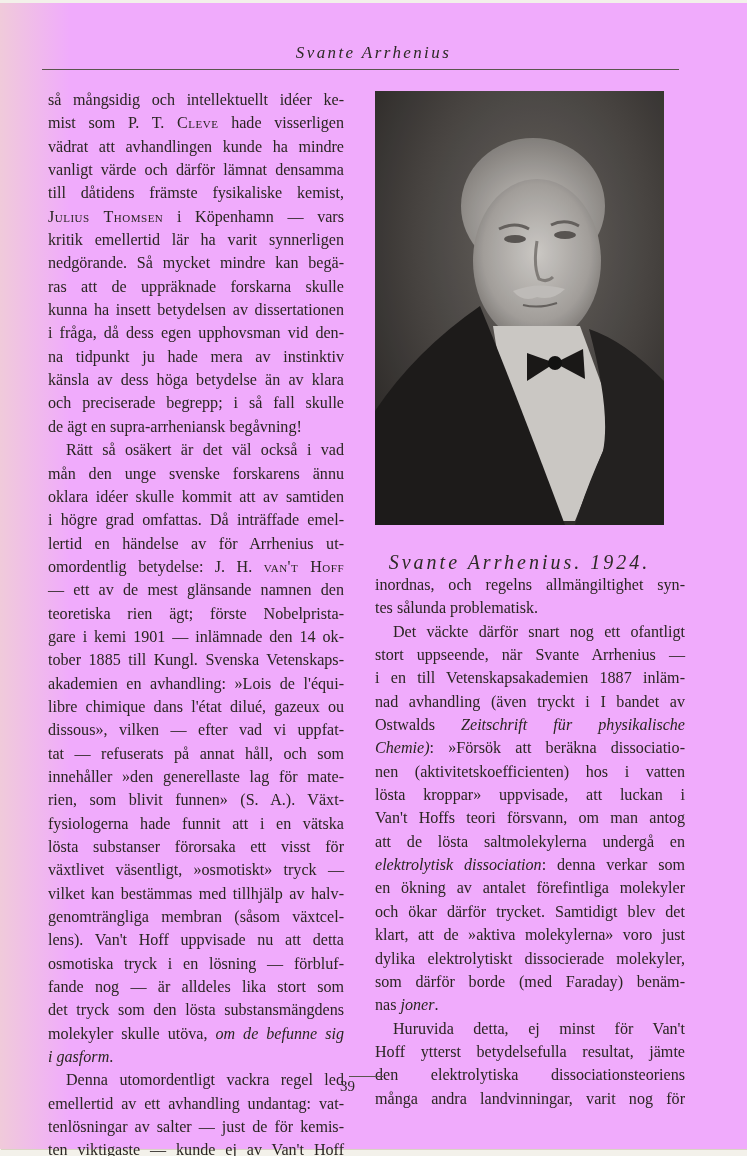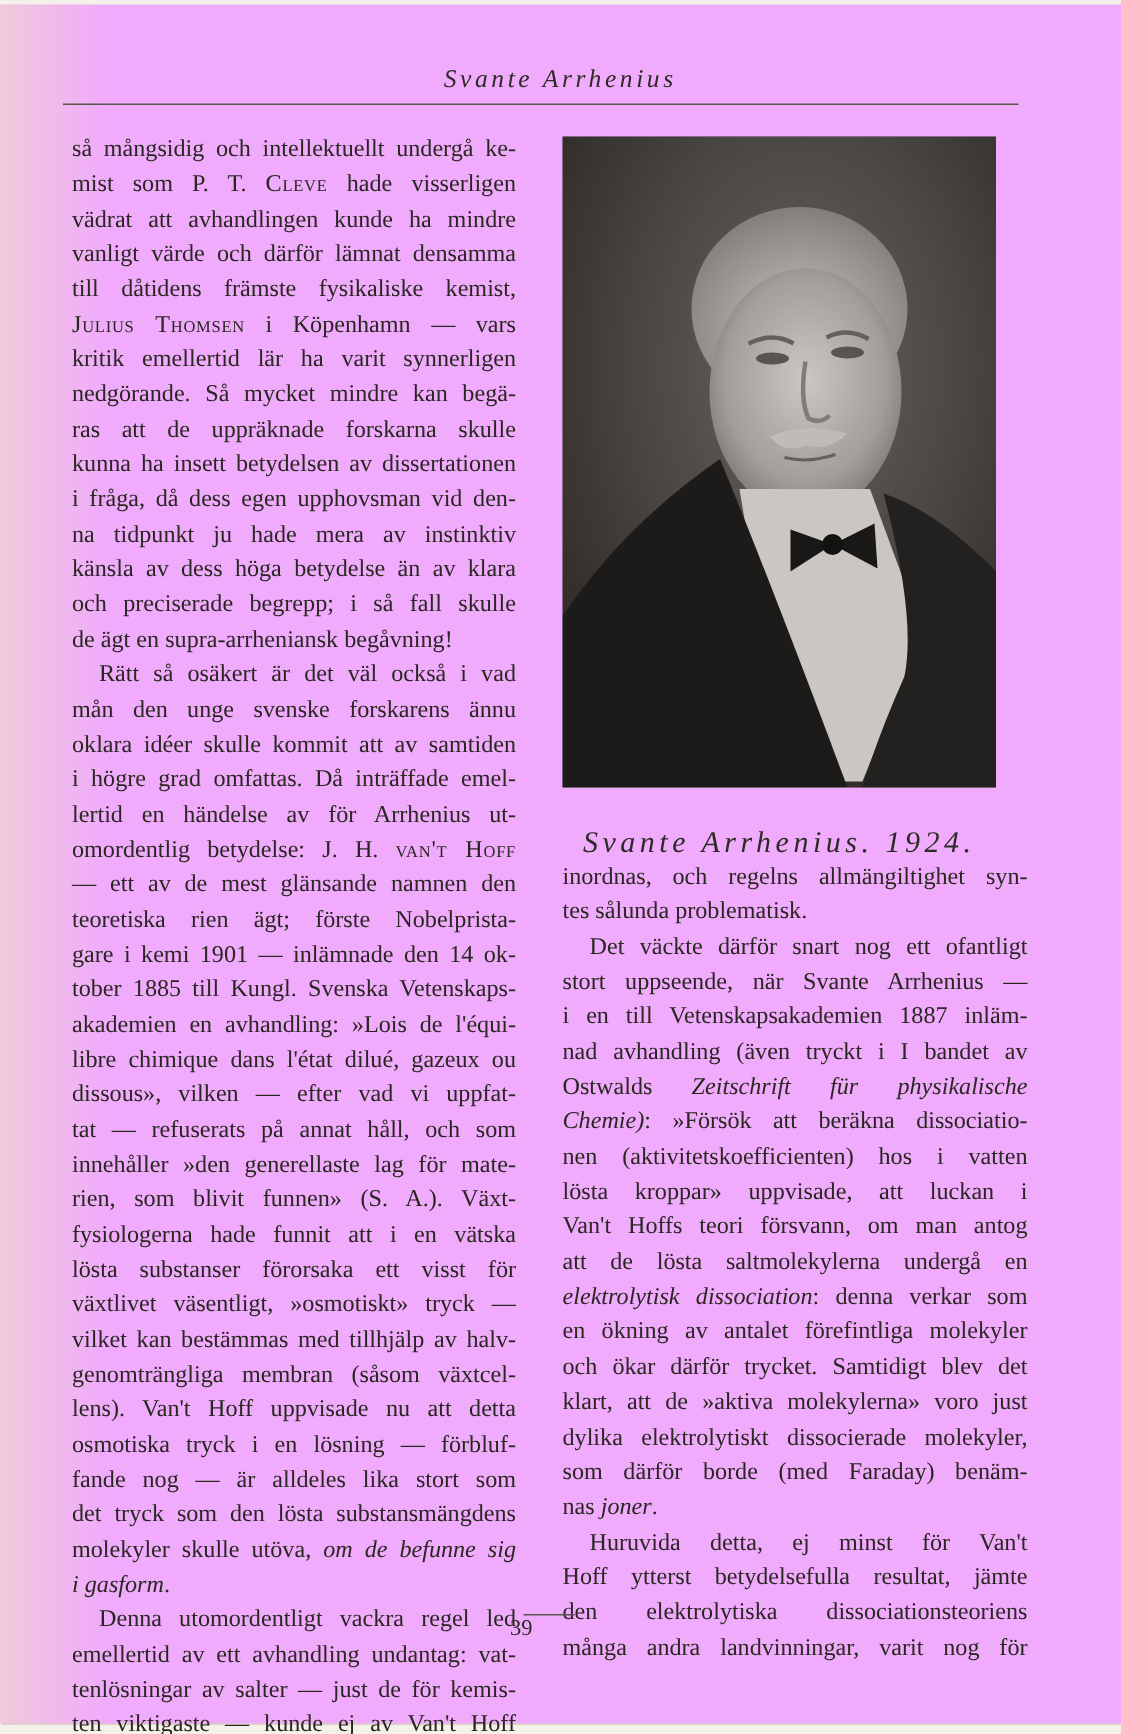--- a/index.html
+++ b/index.html
@@ -67,21 +67,21 @@
 </head>
 <body>
 
 <div class="page">
   <div class="fold"></div>
 
   <div class="running-head">Svante Arrhenius</div>
   <div class="head-rule"></div>
 
   <div class="col col-left">
-      <span class="line"><span>så mångsidig och intellektuellt undergå ke-</span></span>
+      <span class="line"><span>så mångsidig och intellektuellt idéer ke-</span></span>
       <span class="line"><span>mist som P. T. </span><span class="sc">Cleve</span><span> hade visserligen</span></span>
       <span class="line"><span>vädrat att avhandlingen kunde ha mindre</span></span>
       <span class="line"><span>vanligt värde och därför lämnat densamma</span></span>
       <span class="line"><span>till dåtidens främste fysikaliske kemist,</span></span>
       <span class="line"><span class="sc">Julius Thomsen</span><span> i Köpenhamn — vars</span></span>
       <span class="line"><span>kritik emellertid lär ha varit synnerligen</span></span>
       <span class="line"><span>nedgörande. Så mycket mindre kan begä-</span></span>
       <span class="line"><span>ras att de uppräknade forskarna skulle</span></span>
       <span class="line"><span>kunna ha insett betydelsen av dissertationen</span></span>
       <span class="line"><span>i fråga, då dess egen upphovsman vid den-</span></span>

